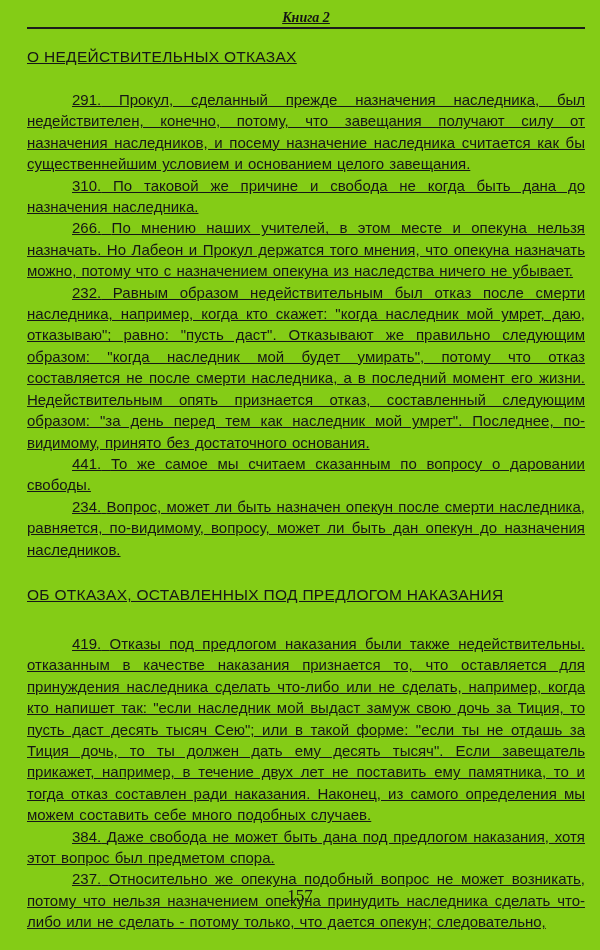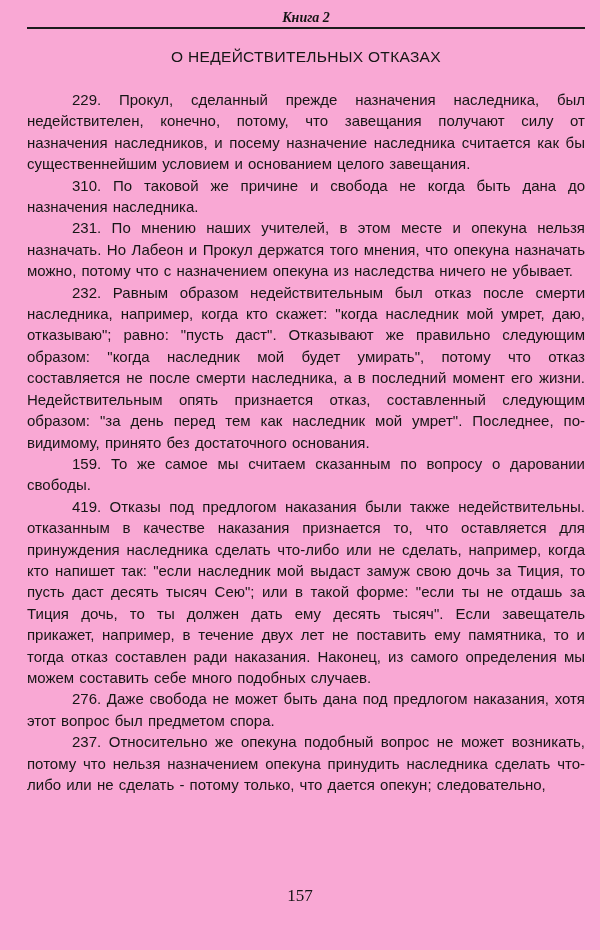--- a/index.html
+++ b/index.html
@@ -5,39 +5,40 @@
   html, body {
     margin: 0;
     padding: 0;
     background: #ffffff;
   }
   .page {
     position: relative;
     width: 600px;
     height: 950px;
     box-sizing: border-box;
-    background: #f9a8d4;
+    background: #84cc16;
     padding: 10px 15px 0 27px;
     color: #161616;
     font-family: "Liberation Sans", sans-serif;
     overflow: hidden;
+    text-decoration: underline;
   }
   .running-header {
     text-align: center;
     font-family: "Liberation Serif", serif;
     font-style: italic;
     font-weight: bold;
     font-size: 14px;
     line-height: 16px;
     padding-bottom: 1px;
     border-bottom: 2px solid #1c1c1c;
     color: #141414;
   }
   .section-title {
-    text-align: center;
+    text-align: left;
     font-size: 15.5px;
     font-weight: 400;
     letter-spacing: 0.3px;
     color: #161616;
     margin: 19px 0 23px 0;
   }
   .section-title.second {
     margin: 26px 0 29px 0;
   }
   .body-para {
@@ -66,41 +67,44 @@
 <body>
 
 <div class="page">
 
   <div class="running-header">
     <span>Книга 2</span>
   </div>
 
   <h2 class="section-title">О НЕДЕЙСТВИТЕЛЬНЫХ ОТКАЗАХ</h2>
 
-  <p class="body-para"><span class="para-num">229.</span>
+  <p class="body-para"><span class="para-num">291.</span>
     <span>Прокул, сделанный прежде назначения наследника, был недействителен, конечно, потому, что завещания получают силу от назначения наследников, и посему назначение наследника считается как бы существеннейшим условием и основанием целого завещания.</span></p>
 
   <p class="body-para"><span class="para-num">310.</span>
     <span>По таковой же причине и свобода не когда быть дана до назначения наследника.</span></p>
 
-  <p class="body-para"><span class="para-num">231.</span>
+  <p class="body-para"><span class="para-num">266.</span>
     <span>По мнению наших учителей, в этом месте и опекуна нельзя назначать. Но Лабеон и Прокул держатся того мнения, что опекуна назначать можно, потому что с назначением опекуна из наследства ничего не убывает.</span></p>
 
   <p class="body-para"><span class="para-num">232.</span>
     <span>Равным образом недействительным был отказ после смерти наследника, например, когда кто скажет: "когда наследник мой умрет, даю, отказываю"; равно: "пусть даст". Отказывают же правильно следующим образом: "когда наследник мой будет умирать", потому что отказ составляется не после смерти наследника, а в последний момент его жизни. Недействительным опять признается отказ, составленный следующим образом: "за день перед тем как наследник мой умрет". Последнее, по-видимому, принято без достаточного основания.</span></p>
 
-  <p class="body-para"><span class="para-num">159.</span>
+  <p class="body-para"><span class="para-num">441.</span>
     <span>То же самое мы считаем сказанным по вопросу о даровании свободы.</span></p>
 
+  <p class="body-para"><span class="para-num">234.</span>
+    <span>Вопрос, может ли быть назначен опекун после смерти наследника, равняется, по-видимому, вопросу, может ли быть дан опекун до назначения наследников.</span></p>
 
+  <h2 class="section-title second">ОБ ОТКАЗАХ, ОСТАВЛЕННЫХ ПОД ПРЕДЛОГОМ НАКАЗАНИЯ</h2>
 
   <p class="body-para"><span class="para-num">419.</span>
     <span>Отказы под предлогом наказания были также недействительны. отказанным в качестве наказания признается то, что оставляется для принуждения наследника сделать что-либо или не сделать, например, когда кто напишет так: "если наследник мой выдаст замуж свою дочь за Тиция, то пусть даст десять тысяч Сею"; или в такой форме: "если ты не отдашь за Тиция дочь, то ты должен дать ему десять тысяч". Если завещатель прикажет, например, в течение двух лет не поставить ему памятника, то и тогда отказ составлен ради наказания. Наконец, из самого определения мы можем составить себе много подобных случаев.</span></p>
 
-  <p class="body-para"><span class="para-num">276.</span>
+  <p class="body-para"><span class="para-num">384.</span>
     <span>Даже свобода не может быть дана под предлогом наказания, хотя этот вопрос был предметом спора.</span></p>
 
   <p class="body-para"><span class="para-num">237.</span>
     <span>Относительно же опекуна подобный вопрос не может возникать, потому что нельзя назначением опекуна принудить наследника сделать что-либо или не сделать - потому только, что дается опекун; следовательно,</span></p>
 
   <div class="page-number">157</div>
 
 </div>
 
 </body></html>

